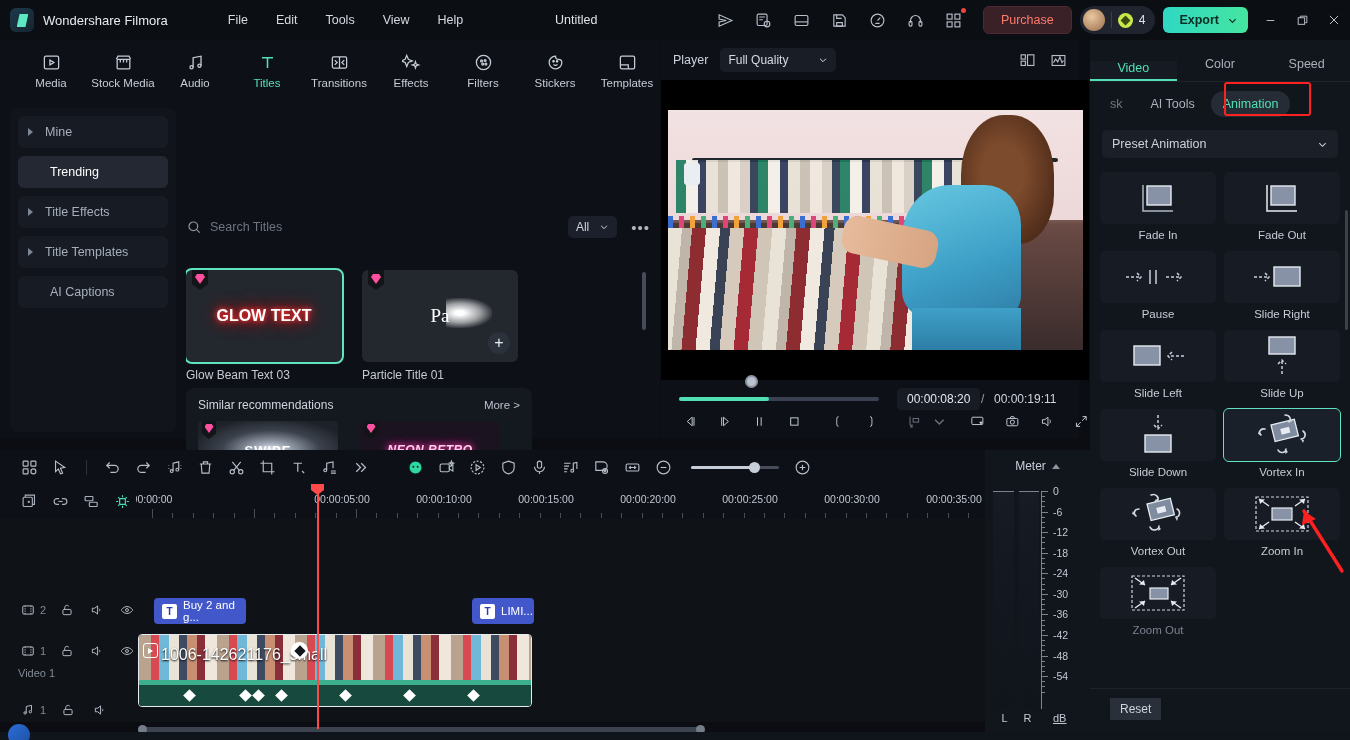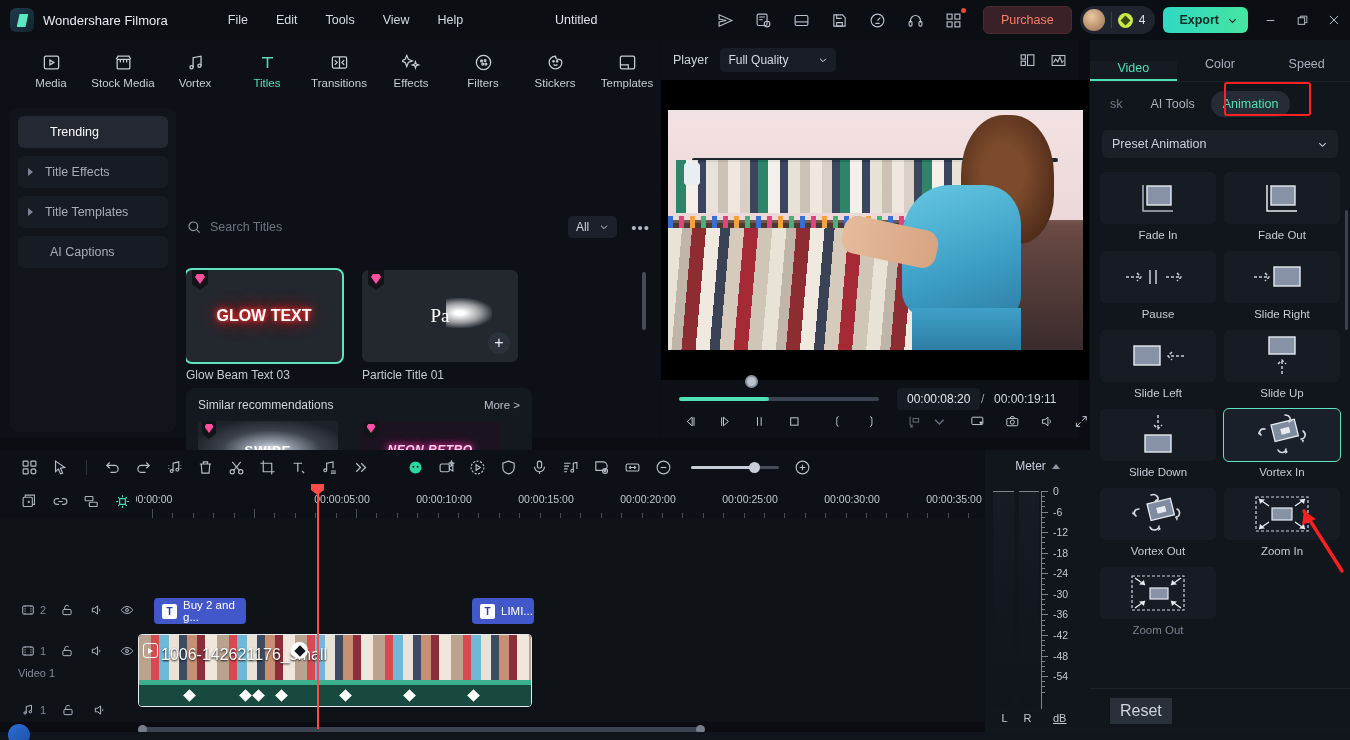--- a/index.html
+++ b/index.html
@@ -202,21 +202,21 @@
      display:flex; align-items:center; justify-content:space-between; padding:0 10px; font-size:12.5px; color:#ccd2dc; }
   .agrid { margin:14px 10px 0 10px; display:grid; grid-template-columns:1fr 1fr; gap:10px 8px; }
   .acell { }
   .athumb { height:52px; border-radius:5px; background:#171c24; position:relative;
      display:flex; align-items:center; justify-content:center; }
   .athumb.sel { outline:1.5px solid #5fe3c0; background:#1a2029; }
   .acap { text-align:center; margin-top:5px; font-size:11.5px; color:#c5ccd6; }
   .acap.dim { color:#7b828f; }
   .rpanel-scroll { position:absolute; right:2px; top:170px; width:3px; height:120px; background:#3b414d; border-radius:2px; }
   .reset-btn { position:absolute; left:1110px; top:698px; padding:4px 10px; background:#2a303a;
-     border-radius:0; font-size:16px; color:#cfd5df; }
+     border-radius:0; font-size:12px; color:#cfd5df; }
   .rdivider { position:absolute; left:1090px; top:688px; width:260px; height:1px; background:#1d222b; }
   .red-arrow { position:absolute; left:1290px; top:505px; width:60px; height:70px; pointer-events:none; }
 
   
   .tlbar { position:absolute; left:0; top:450px; width:1090px; height:34px; background:#0d1016;
      display:flex; align-items:center; padding-left:14px; gap:0; color:#b7bec9; }
   .tl-ico { width:31px; height:31px; display:flex; align-items:center; justify-content:center; }
   .tl-ico svg { width:17px; height:17px; }
   .tl-sep { width:1px; height:15px; background:#2c323c; margin:0 10px; }
   .zoom-slider { display:flex; align-items:center; gap:0; margin-left:4px; }
@@ -400,21 +400,21 @@
           <path d="M8 8v4M12 8v4M16 8v4"></path>
         </svg>
       <span>Stock Media</span>
     </div>
     <div class="mt">
       <svg viewBox="0 0 24 24" fill="none" stroke="currentColor" stroke-width="1.6">
           <path d="M9 18V6l10-2v12"></path>
           <circle cx="7" cy="18" r="2"></circle>
           <circle cx="17" cy="16" r="2"></circle>
         </svg>
-      <span>Vortex</span>
+      <span>Audio</span>
     </div>
     <div class="mt active">
       <svg viewBox="0 0 24 24" fill="none" stroke="currentColor" stroke-width="2">
           <path d="M5 6h14M12 6v13"></path>
         </svg>
       <span>Titles</span>
     </div>
     <div class="mt">
       <svg viewBox="0 0 24 24" fill="none" stroke="currentColor" stroke-width="1.6">
           <rect x="3" y="5" width="18" height="14" rx="1.5"></rect>
@@ -453,20 +453,24 @@
           <rect x="3" y="4" width="18" height="16" rx="2"></rect>
           <path d="M3 15h10v5"></path>
         </svg>
       <span>Templates</span>
     </div>
   </div>
 
   <div class="leftpanel">
 
     <div class="catcol">
+      <div class="cat">
+        <span class="arw"></span>
+        <span class="lbl">Mine</span>
+      </div>
       <div class="cat sel noarw">
         <span class="lbl">Trending</span>
       </div>
       <div class="cat">
         <span class="arw"></span>
         <span class="lbl">Title Effects</span>
       </div>
       <div class="cat">
         <span class="arw"></span>
         <span class="lbl">Title Templates</span>

